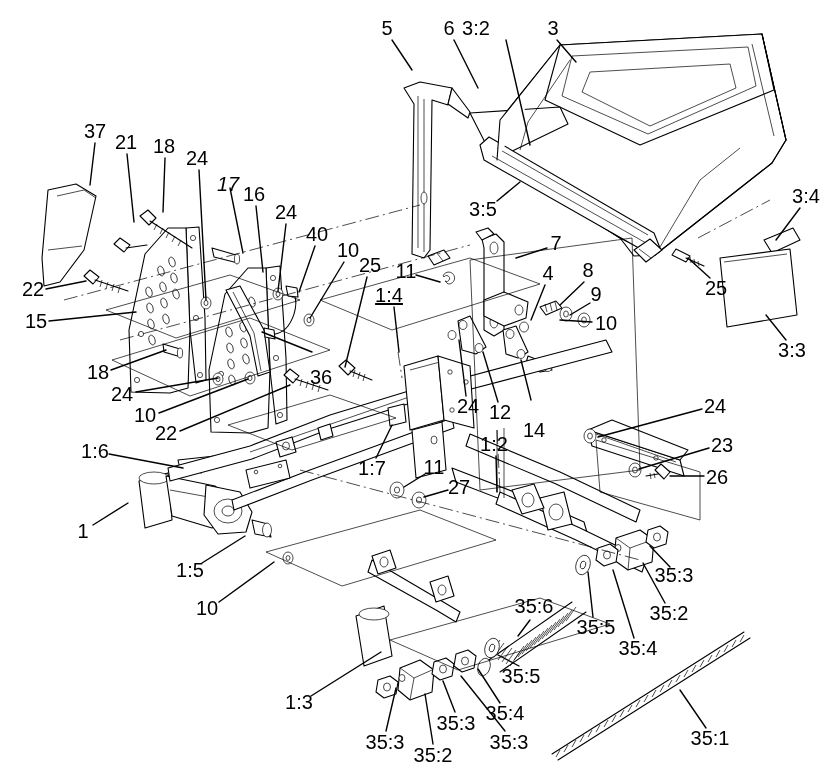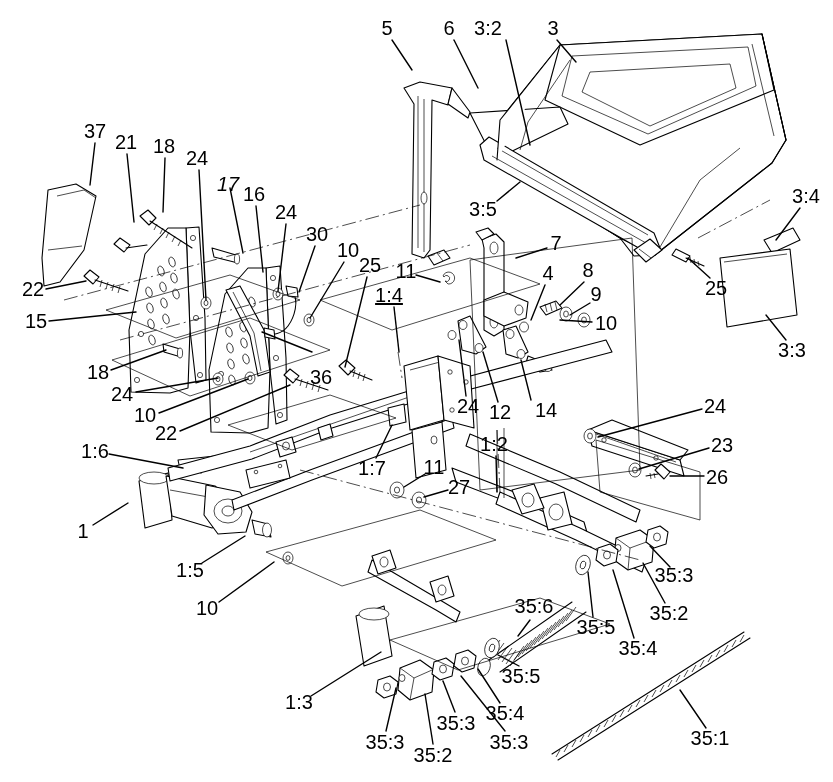--- a/index.html
+++ b/index.html
@@ -469,53 +469,53 @@
         <polyline points="634,638 613,570" class="lead"></polyline>
         <polyline points="665,603 643,563" class="lead"></polyline>
         <polyline points="670,567 650,546" class="lead"></polyline>
         <polyline points="706,728 680,690" class="lead"></polyline>
       </g>
   </svg>
 
   <div id="labels">
       <div class="callout" style="left: 387px; top: 28px;">5</div>
       <div class="callout" style="left: 449px; top: 28px;">6</div>
-      <div class="callout" style="left: 488px; top: 28px;">3:2</div>
+      <div class="callout" style="left: 476px; top: 28px;">3:2</div>
       <div class="callout" style="left: 553px; top: 28px;">3</div>
       <div class="callout" style="left: 806px; top: 196px;">3:4</div>
       <div class="callout" style="left: 483px; top: 209px;">3:5</div>
       <div class="callout" style="left: 556px; top: 243px;">7</div>
       <div class="callout" style="left: 548px; top: 273px;">4</div>
       <div class="callout" style="left: 588px; top: 270px;">8</div>
       <div class="callout" style="left: 596px; top: 294px;">9</div>
       <div class="callout" style="left: 606px; top: 323px;">10</div>
       <div class="callout" style="left: 716px; top: 288px;">25</div>
       <div class="callout" style="left: 792px; top: 350px;">3:3</div>
       <div class="callout" style="left: 406px; top: 271px;">11</div>
       <div class="callout" style="left: 389px; top: 295px; text-decoration: underline;">1:4</div>
       <div class="callout" style="left: 95px; top: 131px;">37</div>
       <div class="callout" style="left: 126px; top: 142px;">21</div>
       <div class="callout" style="left: 164px; top: 146px;">18</div>
       <div class="callout" style="left: 197px; top: 158px;">24</div>
       <div class="callout" style="left: 228px; top: 184px; font-style: italic;">17</div>
       <div class="callout" style="left: 254px; top: 194px;">16</div>
       <div class="callout" style="left: 286px; top: 212px;">24</div>
-      <div class="callout" style="left: 317px; top: 234px;">30</div>
+      <div class="callout" style="left: 317px; top: 234px;">40</div>
       <div class="callout" style="left: 348px; top: 250px;">10</div>
       <div class="callout" style="left: 370px; top: 265px;">25</div>
       <div class="callout" style="left: 33px; top: 289px;">22</div>
       <div class="callout" style="left: 36px; top: 321px;">15</div>
       <div class="callout" style="left: 98px; top: 372px;">18</div>
       <div class="callout" style="left: 122px; top: 394px;">24</div>
       <div class="callout" style="left: 145px; top: 415px;">10</div>
       <div class="callout" style="left: 166px; top: 433px;">22</div>
       <div class="callout" style="left: 321px; top: 358px; margin-top: 19px;">36</div>
       <div class="callout" style="left: 468px; top: 406px;">24</div>
       <div class="callout" style="left: 500px; top: 412px;">12</div>
-      <div class="callout" style="left: 534px; top: 410px; margin-left: 12px;">14</div>
+      <div class="callout" style="left: 534px; top: 430px;">14</div>
       <div class="callout" style="left: 715px; top: 406px;">24</div>
       <div class="callout" style="left: 722px; top: 445px;">23</div>
       <div class="callout" style="left: 717px; top: 477px;">26</div>
       <div class="callout" style="left: 494px; top: 444px;">1:2</div>
       <div class="callout" style="left: 95px; top: 451px;">1:6</div>
       <div class="callout" style="left: 372px; top: 468px;">1:7</div>
       <div class="callout" style="left: 434px; top: 467px;">11</div>
       <div class="callout" style="left: 459px; top: 487px;">27</div>
       <div class="callout" style="left: 83px; top: 531px;">1</div>
       <div class="callout" style="left: 190px; top: 570px;">1:5</div>

